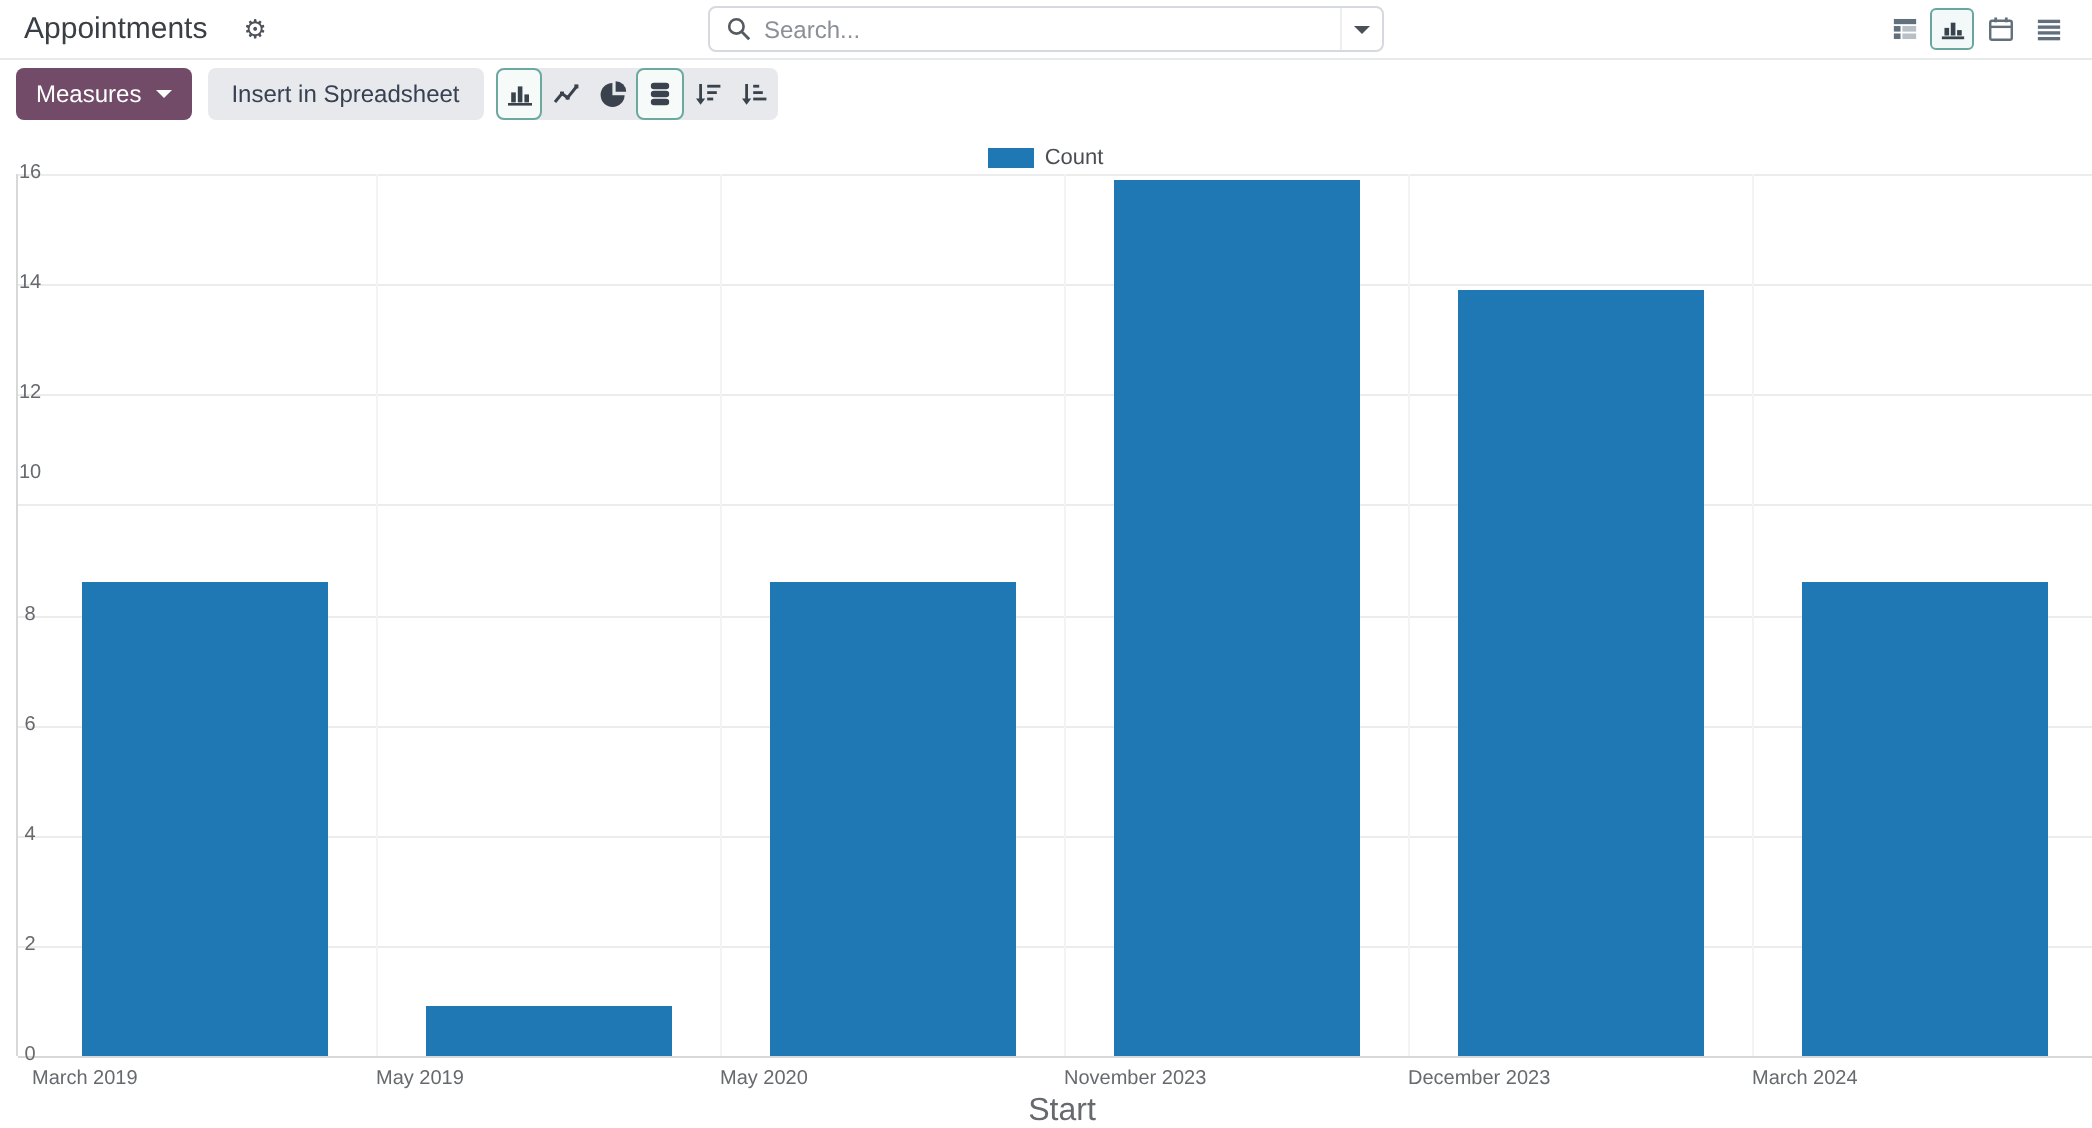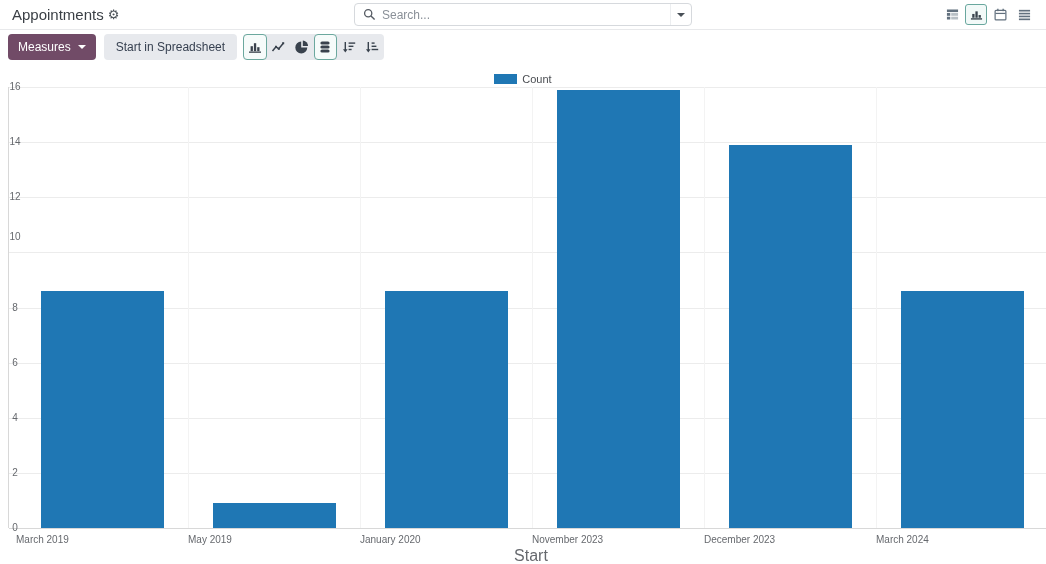--- a/index.html
+++ b/index.html
@@ -4,21 +4,21 @@
 <style>
   * { box-sizing: border-box; margin: 0; padding: 0; }
   html,body { width:1046px; height:564px; }
   body {
     font-family: "Liberation Sans", sans-serif;
     background:#fff; color:#3c4149; position:relative; overflow:hidden;
     box-shadow: inset 0 0 0 1px #c9ccd0;
   }
   
   .navbar { position:relative; height:30px; background:#fff; border-bottom:1px solid #e8e9eb; }
-  .title-wrap { position:absolute; left:12px; top:0; height:29px; display:flex; align-items:center; gap:4px; }
+  .title-wrap { position:absolute; left:12px; top:0; height:29px; display:flex; align-items:center; gap:18px; }
   .page-title { font-size:15px; color:#3a3f45; }
   .gear { font-size:13px; color:#4c5258; line-height:1; cursor:pointer; }
   .search-wrap {
     position:absolute; left:354px; top:3px; width:338px; height:23px;
     border:1px solid #d6d9dd; border-radius:4px; background:#fff;
     display:flex; align-items:center;
   }
   .search-icon { margin-left:8px; color:#555b63; display:flex; }
   .search-input {
     flex:1; border:none; outline:none; font-size:12px; color:#3c4149;
@@ -136,21 +136,21 @@
     </span>
   </div>
 </div>
 
 <div class="control-panel">
   <button class="btn-primary" style="background: rgb(113, 75, 103);">
     <span>Measures</span>
     <span class="caret-down"></span>
   </button>
 
-  <button class="btn-light">Start in Spreadsheet</button>
+  <button class="btn-light">Insert in Spreadsheet</button>
 
   <div class="icon-group">
     <span class="ig-btn active">
       <span>
         <svg width="14" height="14" viewBox="0 0 14 14" fill="currentColor">
             <rect x="1" y="11.5" width="12" height="1.3"></rect>
             <rect x="2.6" y="6.2" width="2.3" height="5"></rect>
             <rect x="5.9" y="3.2" width="2.3" height="8"></rect>
             <rect x="9.2" y="7.2" width="2.3" height="4"></rect>
           </svg>
@@ -237,21 +237,21 @@
       <div class="gl-v" style="left: 188px;"></div>
       <div class="gl-v" style="left: 360px;"></div>
       <div class="gl-v" style="left: 532px;"></div>
       <div class="gl-v" style="left: 704px;"></div>
       <div class="gl-v" style="left: 876px;"></div>
       <div class="bar" title="March 2019: 8.6" style="left: 40.5px; width: 123px; top: 203.963px; height: 237.037px; background: rgb(31, 119, 180);"></div>
       <div class="xtick" style="left: 16px;">March 2019</div>
       <div class="bar" title="May 2019: 0.9" style="left: 212.5px; width: 123px; top: 416.194px; height: 24.8062px; background: rgb(31, 119, 180);"></div>
       <div class="xtick" style="left: 188px;">May 2019</div>
       <div class="bar" title="January 2020: 8.6" style="left: 384.5px; width: 123px; top: 203.963px; height: 237.037px; background: rgb(31, 119, 180);"></div>
-      <div class="xtick" style="left: 360px;">January 2020</div>
+      <div class="xtick" style="left: 360px;">May 2020</div>
       <div class="bar" title="November 2023: 15.9" style="left: 556.5px; width: 123px; top: 2.75625px; height: 438.244px; background: rgb(31, 119, 180);"></div>
       <div class="xtick" style="left: 532px;">November 2023</div>
       <div class="bar" title="December 2023: 13.9" style="left: 728.5px; width: 123px; top: 57.8812px; height: 383.119px; background: rgb(31, 119, 180);"></div>
       <div class="xtick" style="left: 704px;">December 2023</div>
       <div class="bar" title="March 2024: 8.6" style="left: 900.5px; width: 123px; top: 203.963px; height: 237.037px; background: rgb(31, 119, 180);"></div>
       <div class="xtick" style="left: 876px;">March 2024</div>
     </div>
 </div>
 
 </body></html>

